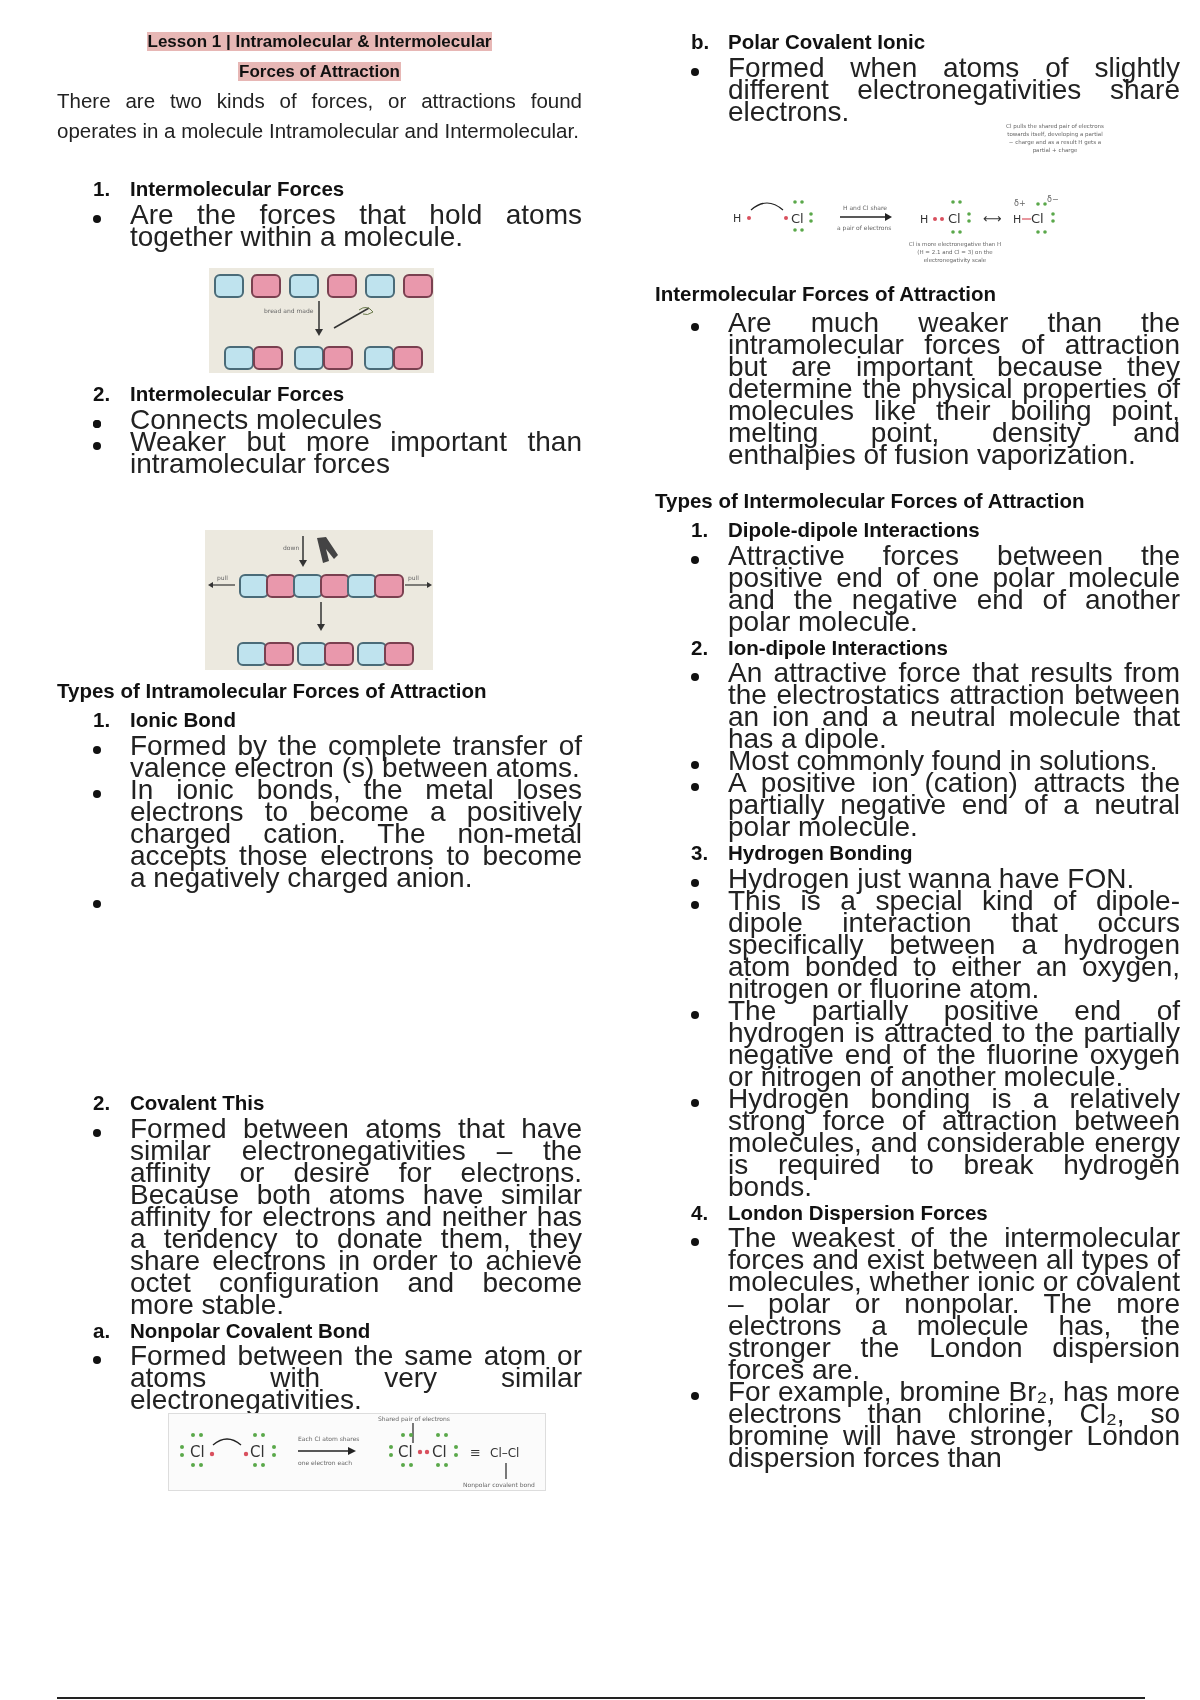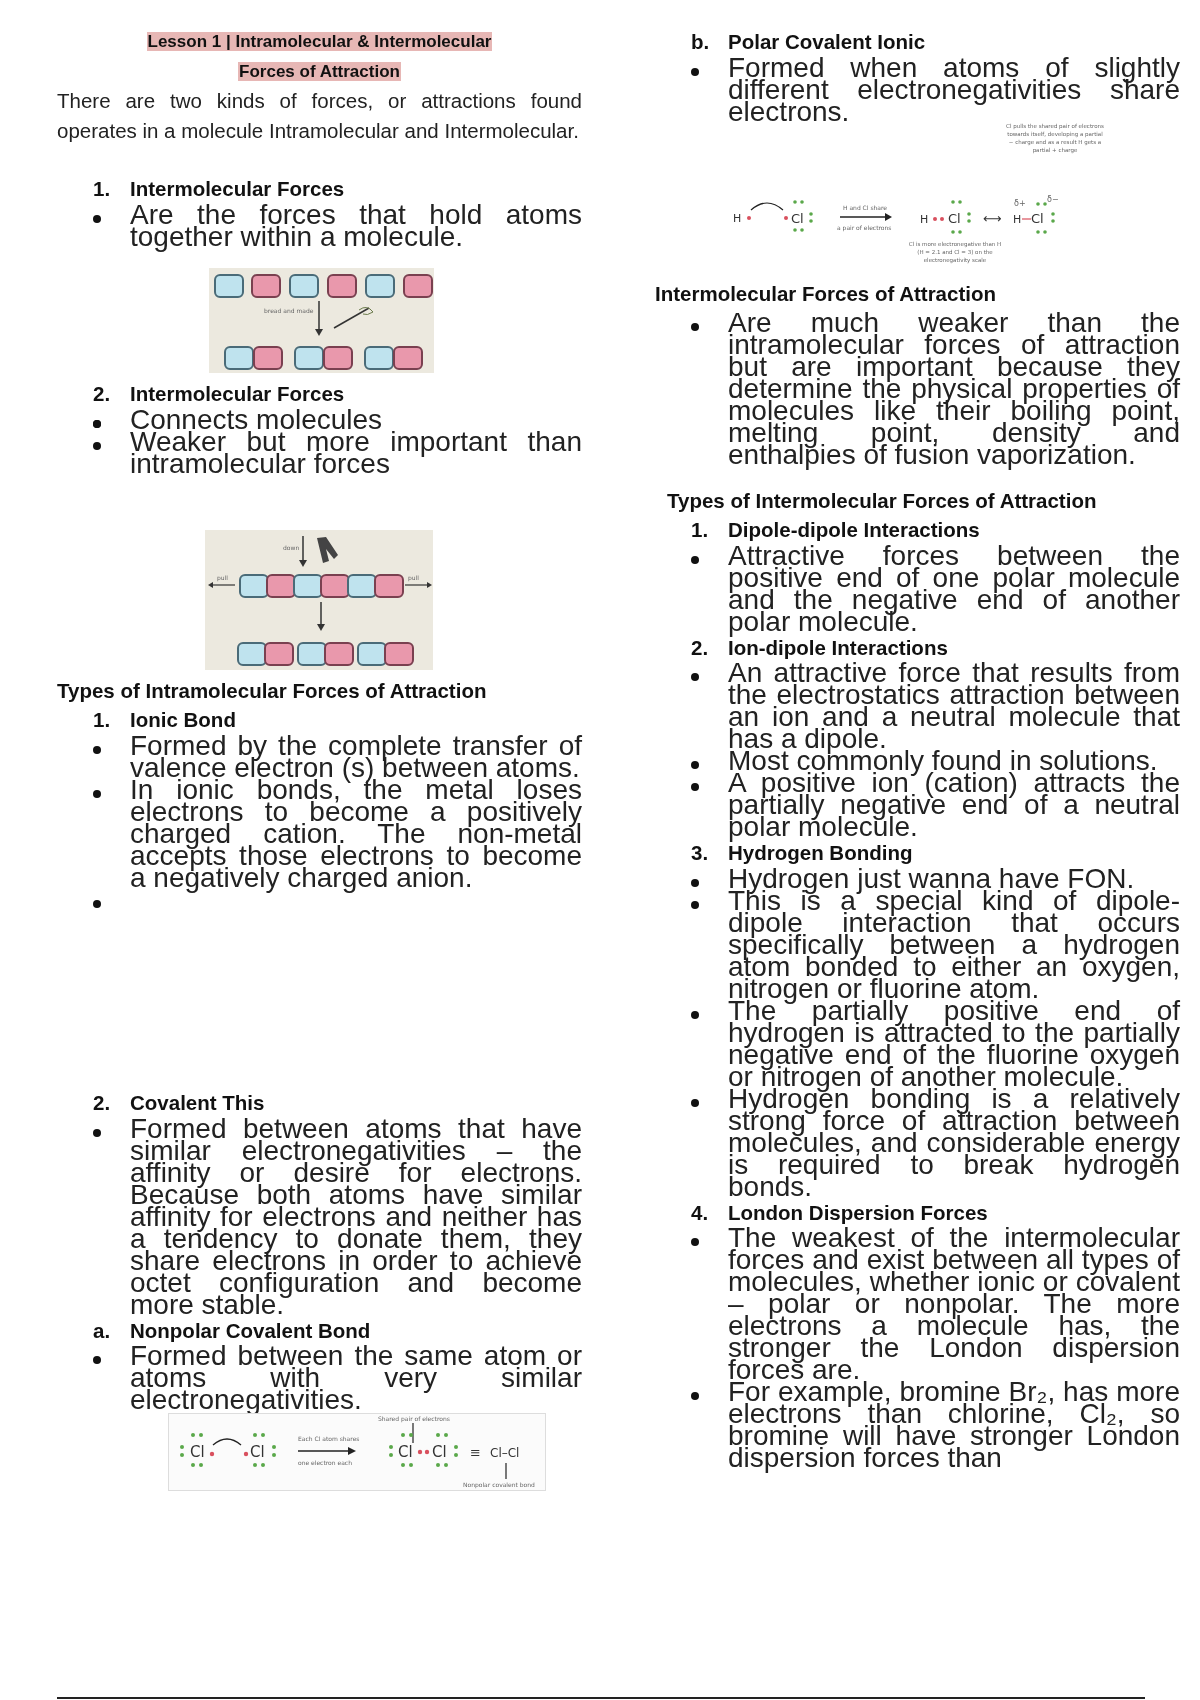--- a/index.html
+++ b/index.html
@@ -213,21 +213,21 @@
     <foreignObject x="180" y="118" width="100" height="32">
       <div style="font:5.5px 'DejaVu Sans',sans-serif;color:#666;text-align:center;line-height:8px;">Cl is more electronegative than H (H = 2.1 and Cl = 3) on the electronegativity scale</div>
     </foreignObject>
   </svg>
 
   <div class="h" style="position:absolute;top:279px;left:0;">Intermolecular Forces of Attraction</div>
   <div style="position:absolute;top:312px;left:0;width:525px;">
     <div class="bul"><span class="dot"></span><span>Are much weaker than the intramolecular forces of attraction but are important because they determine the physical properties of molecules like their boiling point, melting point, density and enthalpies of fusion vaporization.</span></div>
   </div>
 
-  <div class="h" style="position:absolute;top:486px;left:12px;text-align:center;">Types of Intermolecular Forces of Attraction</div>
+  <div class="h" style="position:absolute;top:486px;left:0;text-align:center;">Types of Intermolecular Forces of Attraction</div>
 
   <div style="position:absolute;top:515px;left:0;width:525px;">
     <div class="h num"><span class="mk">1.</span><span>Dipole-dipole Interactions</span></div>
     <div class="bul"><span class="dot"></span><span>Attractive forces between the positive end of one polar molecule and the negative end of another polar molecule.</span></div>
 
     <div class="h num"><span class="mk">2.</span><span>Ion-dipole Interactions</span></div>
     <div class="bul"><span class="dot"></span><span>An attractive force that results from the electrostatics attraction between an ion and a neutral molecule that has a dipole.</span></div>
     <div class="bul"><span class="dot"></span><span>Most commonly found in solutions.</span></div>
     <div class="bul"><span class="dot"></span><span>A positive ion (cation) attracts the partially negative end of a neutral polar molecule.</span></div>
 

